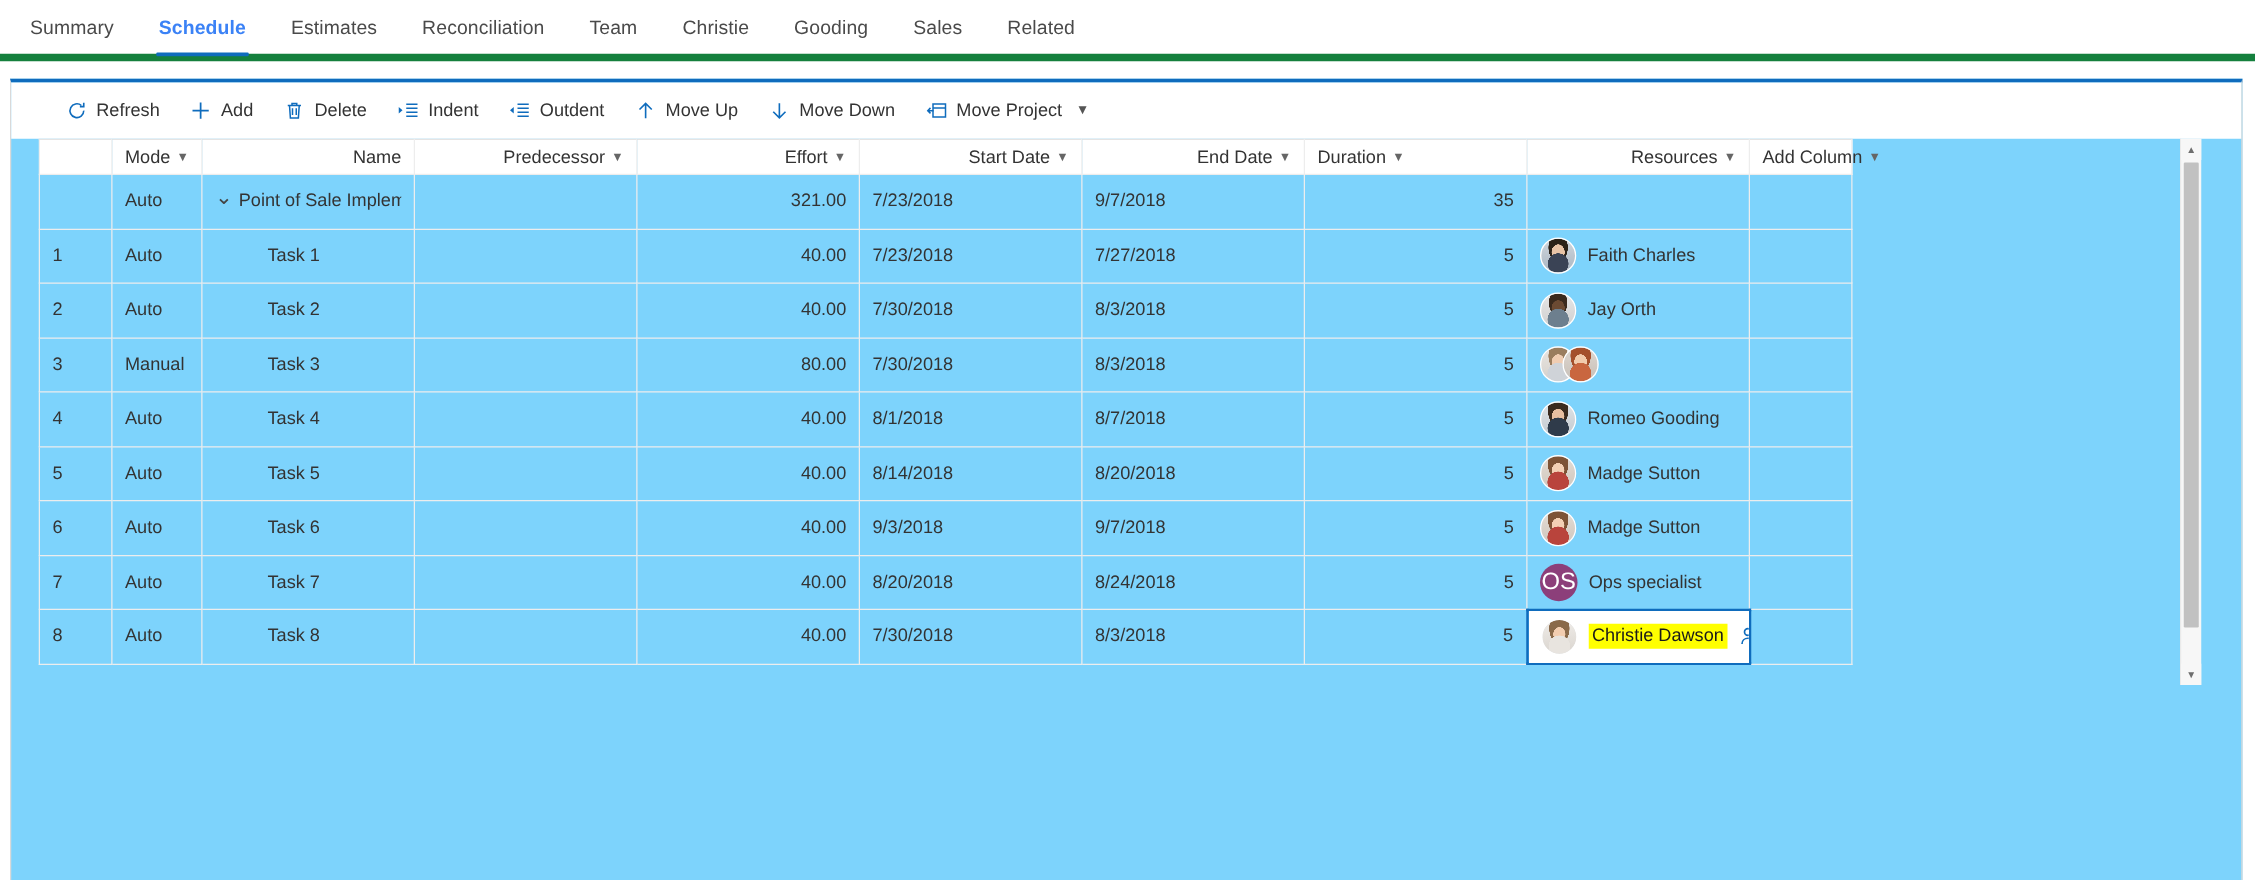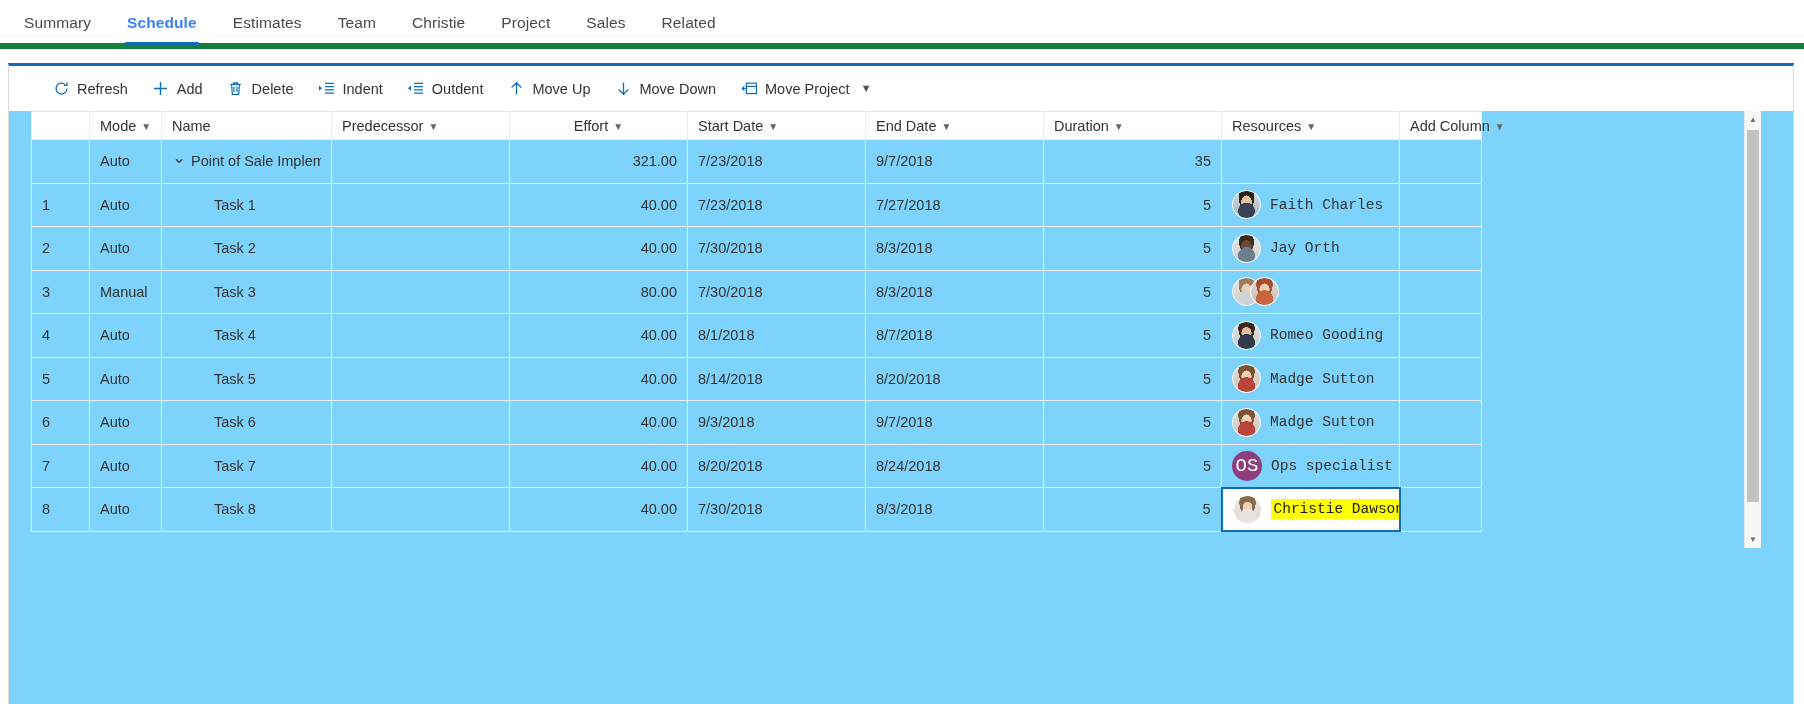--- a/index.html
+++ b/index.html
@@ -96,21 +96,21 @@
     width: 1730px;
   }
   table.grid {
     border-collapse: collapse;
     table-layout: fixed;
     width: 1450px;
     font-size: 14.5px;
   }
   table.grid th {
     font-weight: normal;
-    text-align: left;
+    text-align: right;
     color: #333333;
     font-size: 14.5px;
     height: 28px;
     padding: 0 10px;
     border: 1px solid #ededed;
     border-top: 1px solid #e4e4e4;
     background: #ffffff;
     vertical-align: middle;
     white-space: nowrap;
   }
@@ -161,21 +161,20 @@
     cursor: pointer;
   }
   .nametext { overflow: hidden; text-overflow: clip; }
 
   
   .rescell {
     display: flex;
     align-items: center;
     gap: 9px;
     height: 100%;
-    font-family: Liberation Mono, monospace;
   }
   .avstack { display: flex; align-items: center; flex: 0 0 auto; }
   .avstack .av + .av { margin-left: -11px; }
   .av {
     width: 29px; height: 29px;
     border-radius: 50%;
     overflow: hidden;
     position: relative;
     background: #e3e3e3;
     flex: 0 0 auto;
@@ -292,23 +291,24 @@
     background: #e6e6e6;
   }
 </style>
 </head>
 <body>
 
 <div class="tabstrip">
   <div class="tab"><span>Summary</span></div>
   <div class="tab active"><span>Schedule</span></div>
   <div class="tab"><span>Estimates</span></div>
+  <div class="tab"><span>Reconciliation</span></div>
   <div class="tab"><span>Team</span></div>
   <div class="tab"><span>Christie</span></div>
-  <div class="tab"><span>Project</span></div>
+  <div class="tab"><span>Gooding</span></div>
   <div class="tab"><span>Sales</span></div>
   <div class="tab"><span>Related</span></div>
 </div>
 
 <div class="panel-wrap">
 <div class="panel">
 
   <div class="cmdbar">
 
     <div class="cmd">
@@ -406,21 +406,21 @@
             <span class="hdr">
                   <span>Name</span>
                 </span>
           </th>
           <th class="c-pred">
             <span class="hdr">
                   <span>Predecessor</span>
                   <span class="chev">▼</span>
                 </span>
           </th>
-          <th class="c-effort" style="text-align:center">
+          <th class="c-effort" style="text-align:right">
             <span class="hdr">
                   <span>Effort</span>
                   <span class="chev">▼</span>
                 </span>
           </th>
           <th class="c-start">
             <span class="hdr">
                   <span>Start Date</span>
                   <span class="chev">▼</span>
                 </span>

